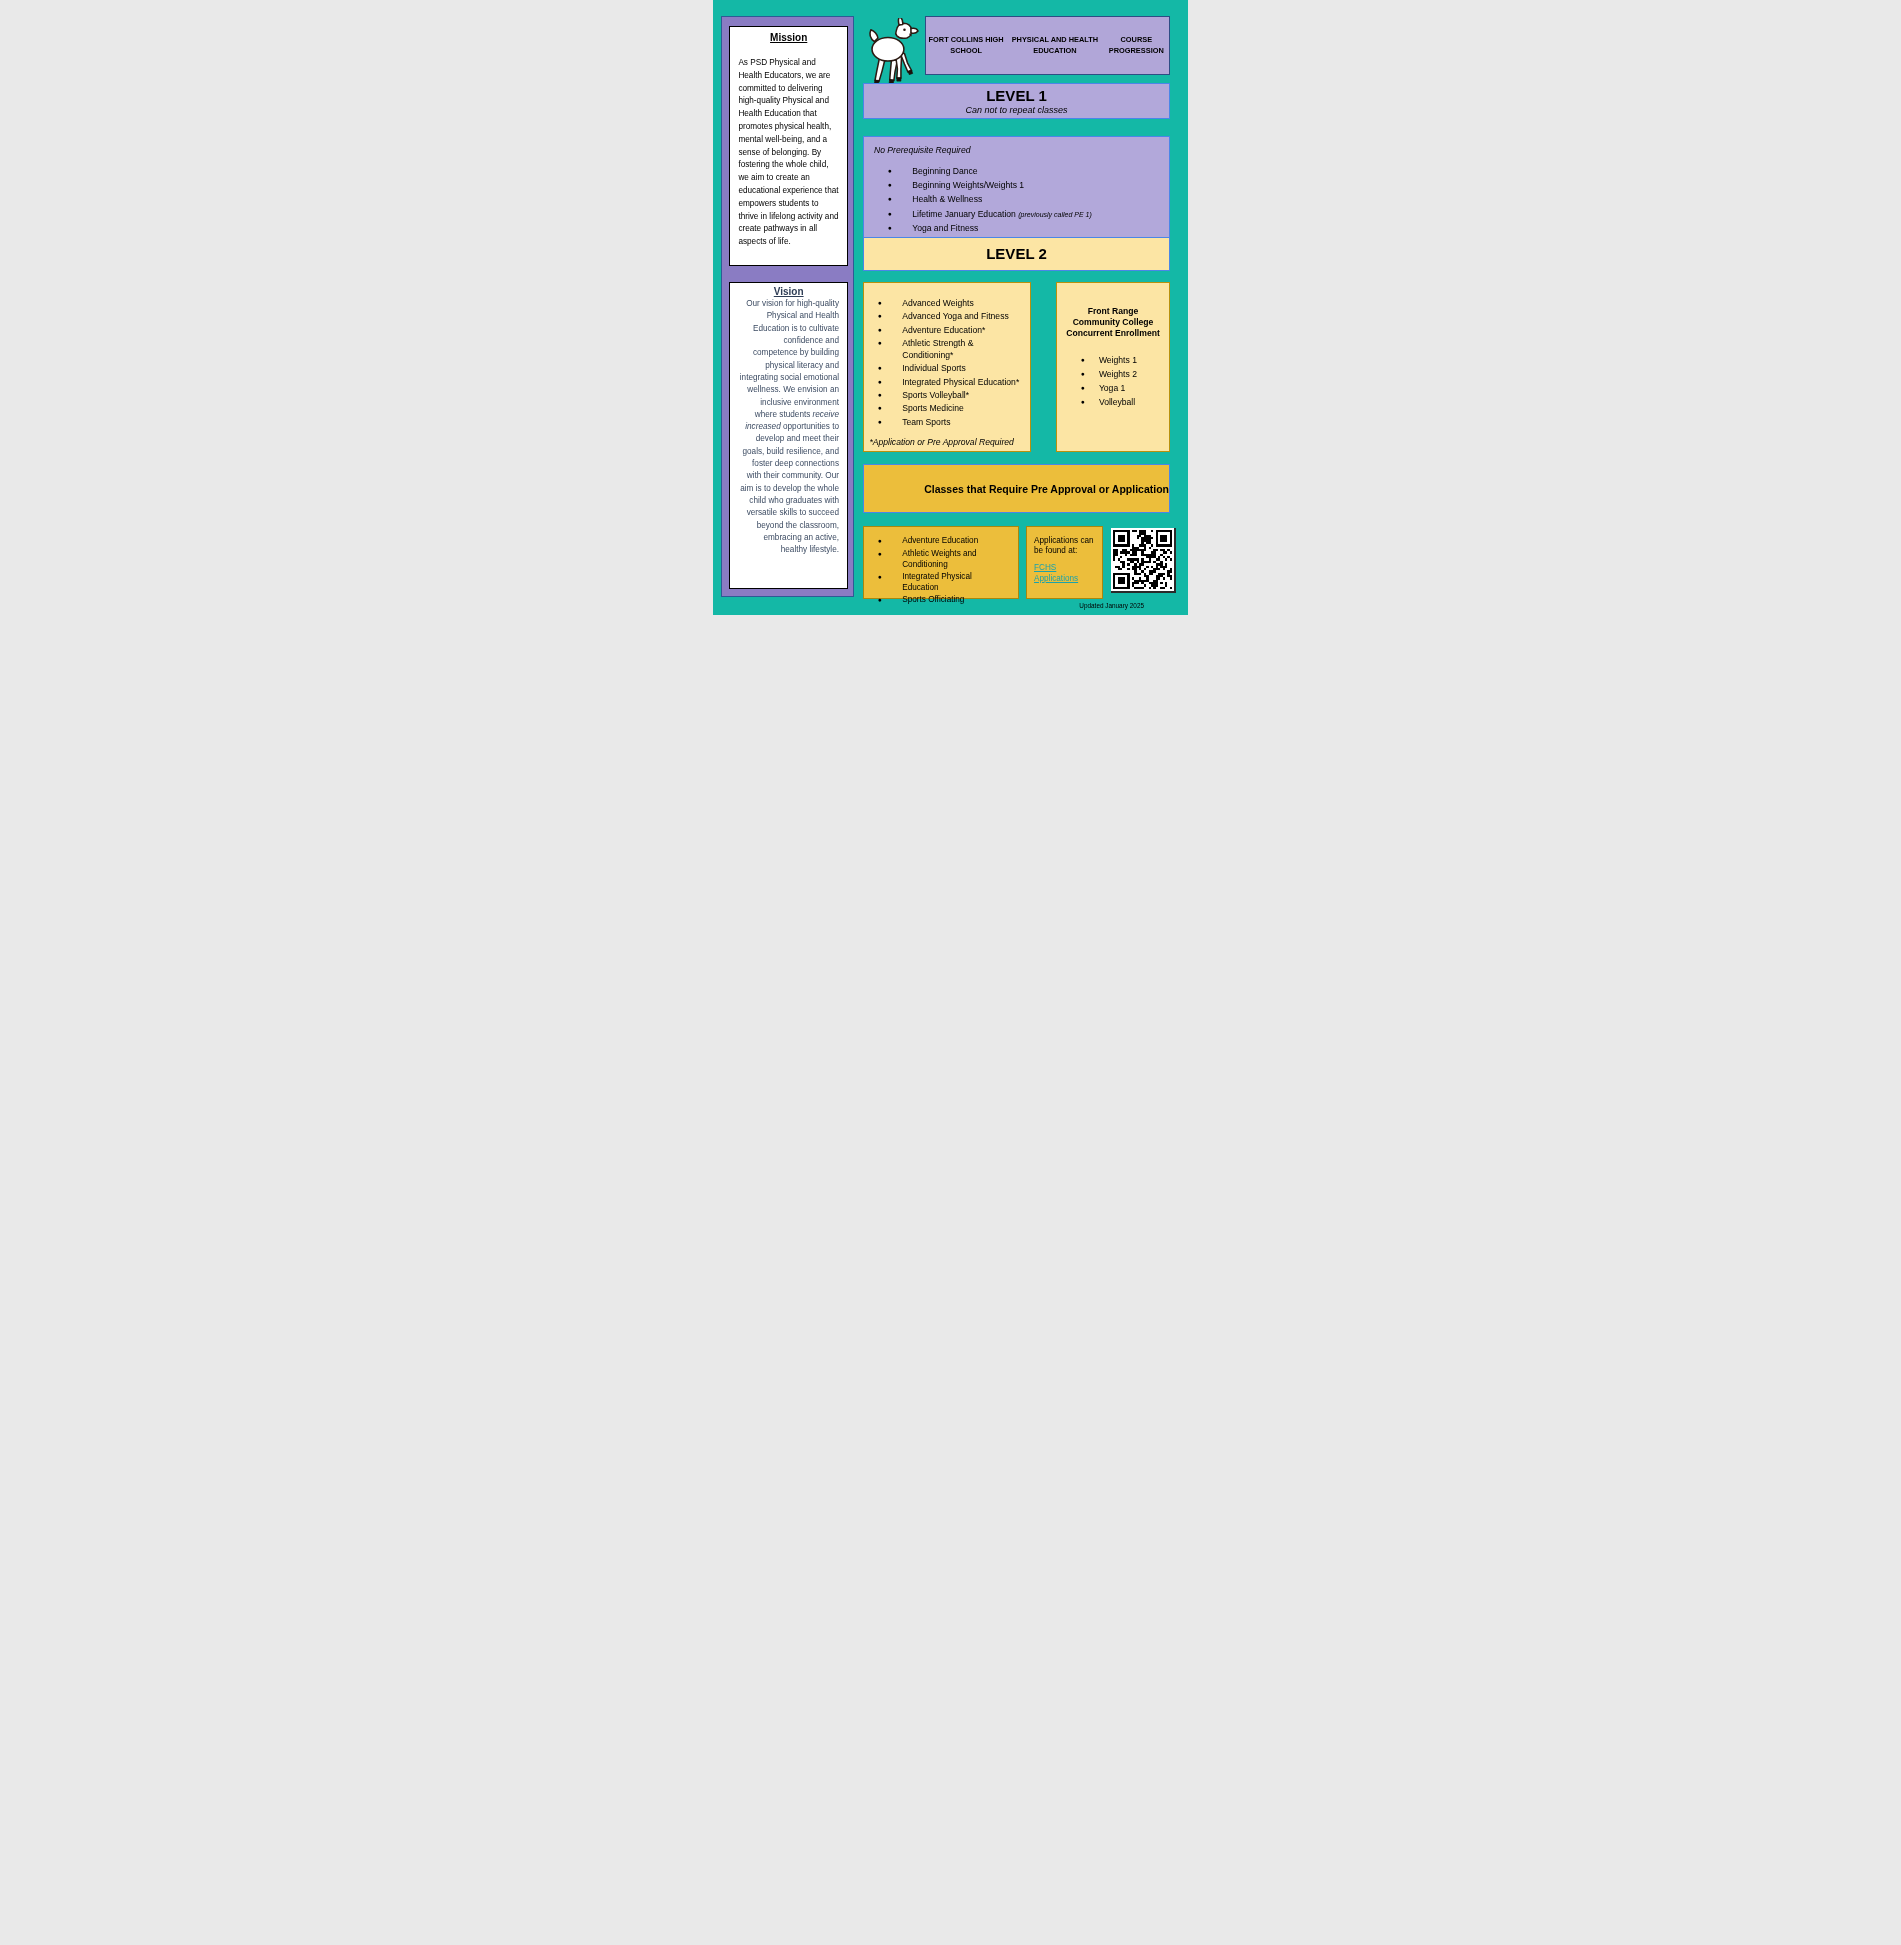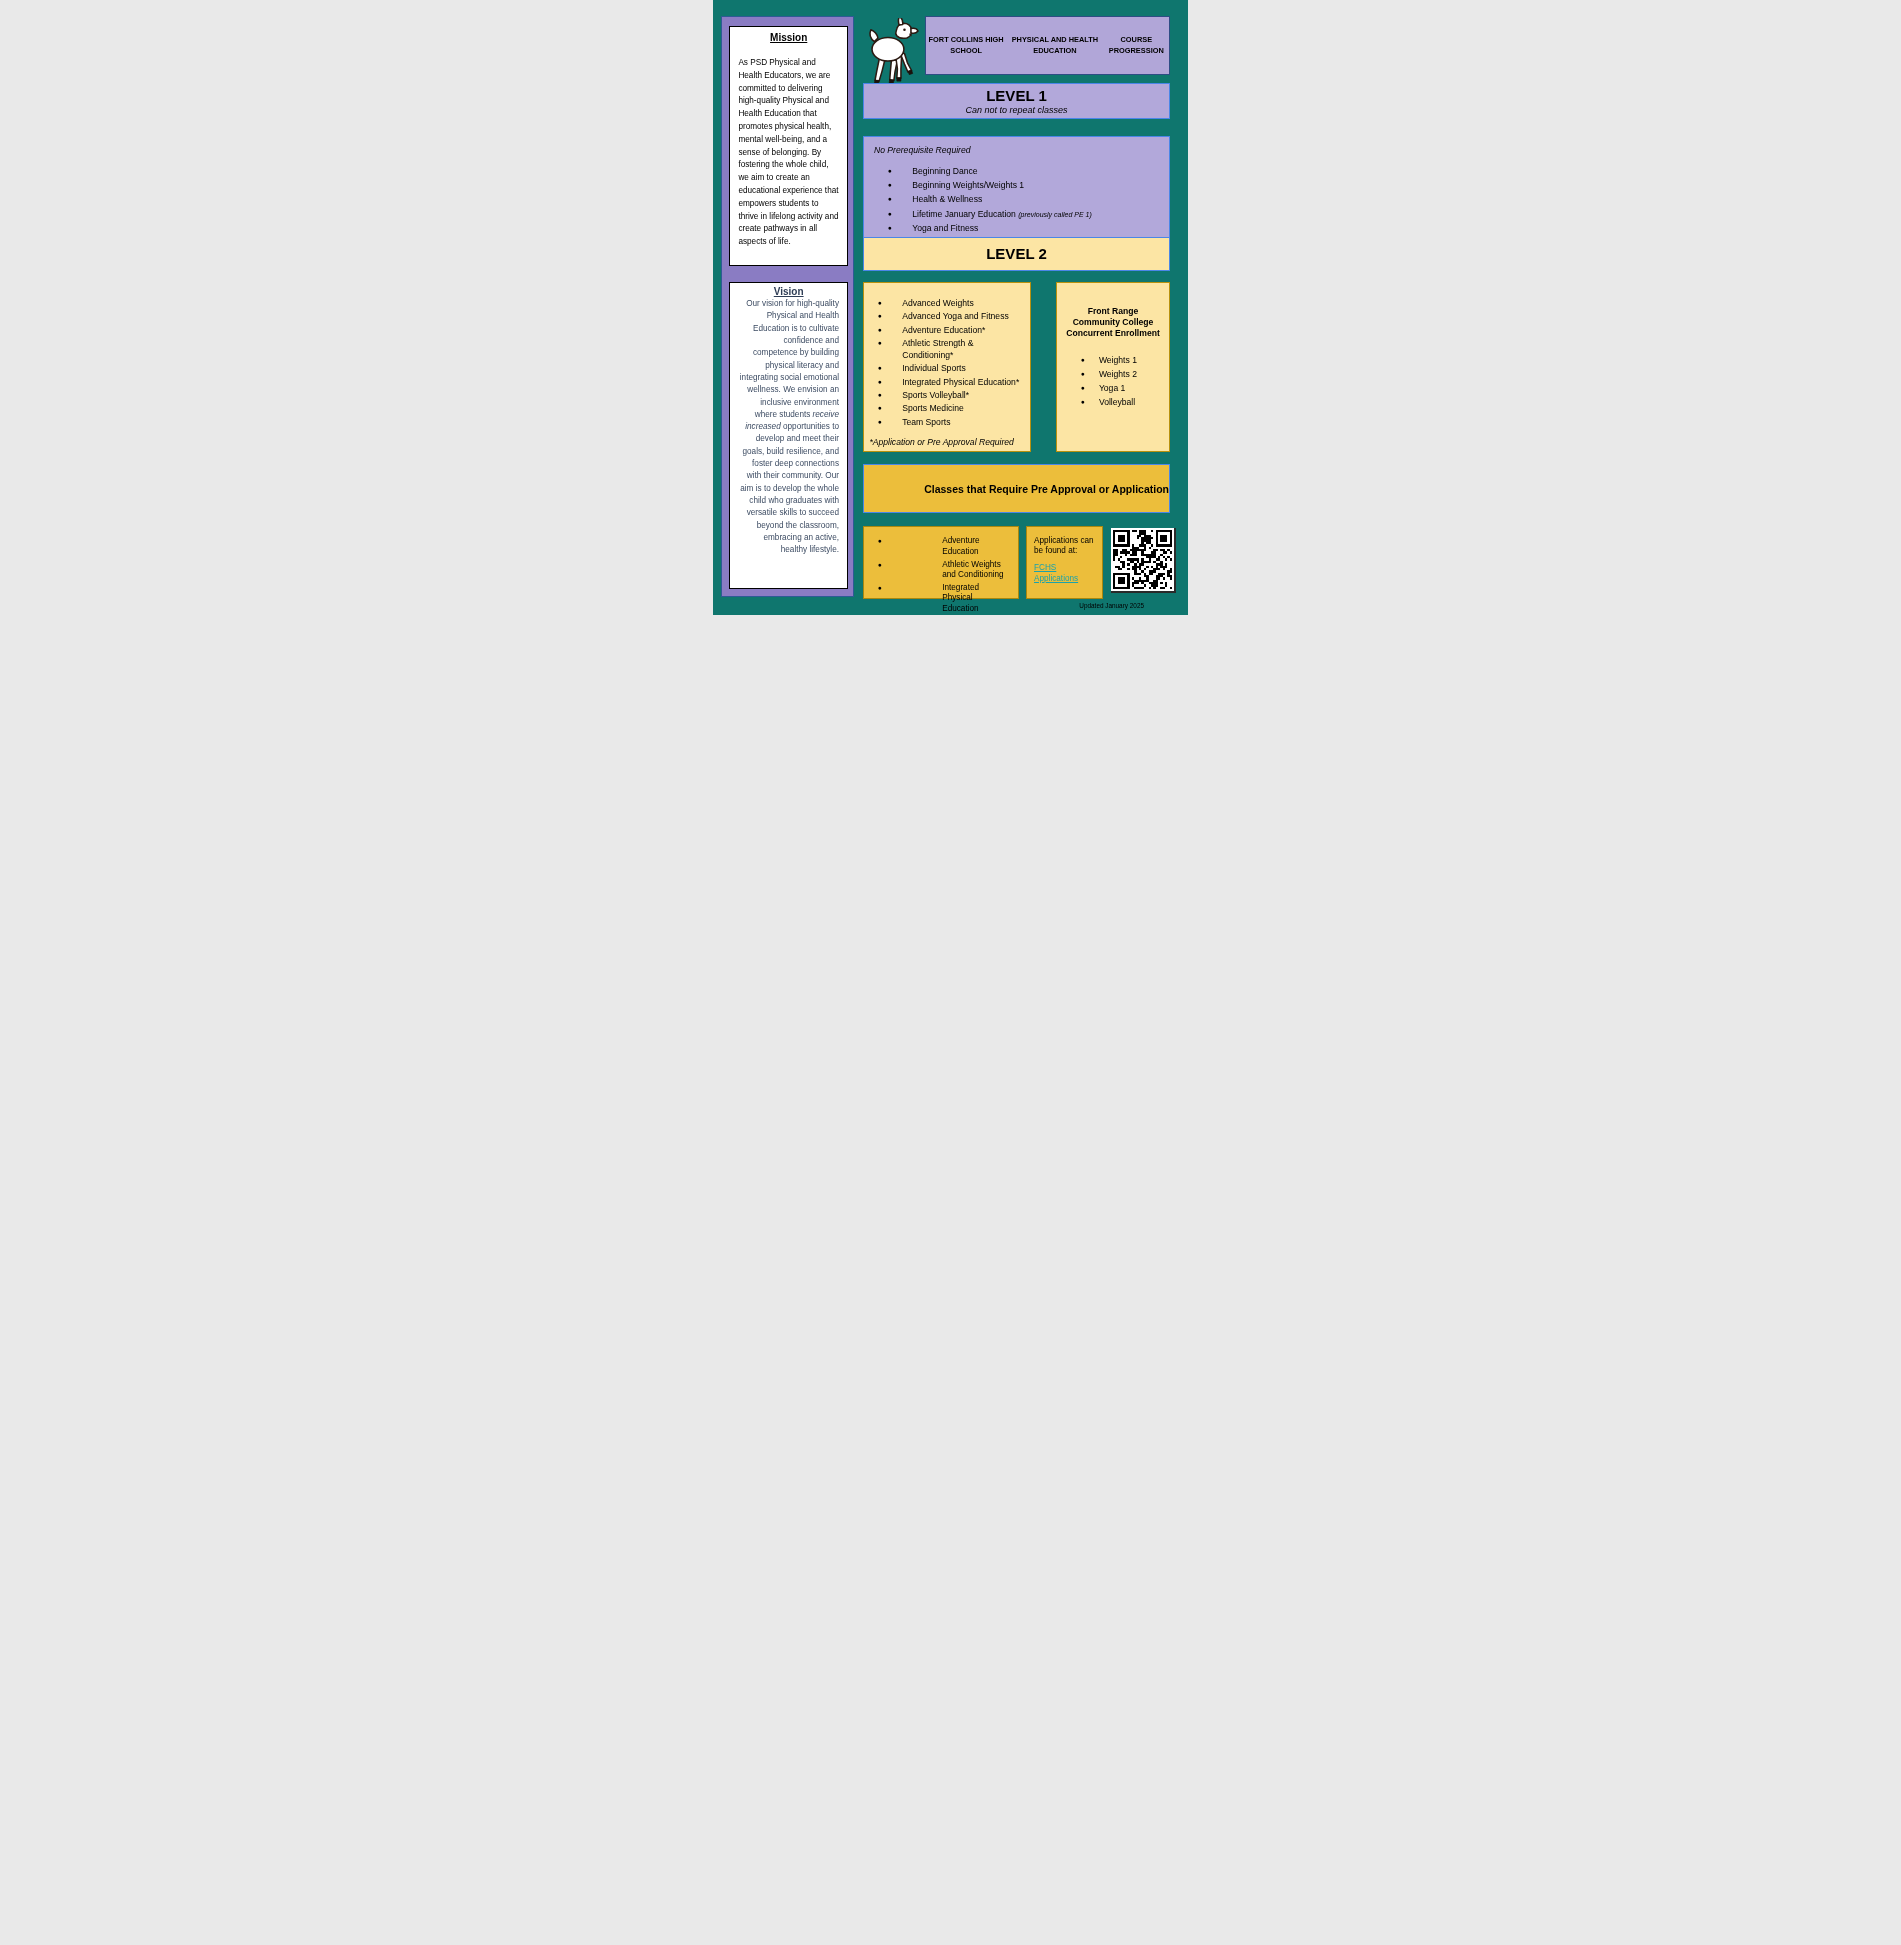--- a/index.html
+++ b/index.html
@@ -1,19 +1,19 @@
 <!DOCTYPE html>
 <html style="font-size:6.2px"><head>
 <meta charset="utf-8">
 <style>
   html,body{margin:0;padding:0;background:#e9e9e9;}
   .page{
     position:relative;
     width:475px;height:615px;
-    background:#0f766e;
+    background:#14b8a6;
     font-family:"Liberation Sans", sans-serif;
     margin:0 auto;
     overflow:hidden;
   }
   .abs{position:absolute;box-sizing:border-box;}
 
   
   .sidebar{
     left:8.2px;top:16.3px;width:133px;height:581px;
     background:#8a7cc3;border:1.2px solid #2f5a95;
@@ -82,21 +82,21 @@
   .orange{background:#ecbe3b;}
   .classes-box{
     left:150px;top:464px;width:307px;height:49px;
     background:#ecbe3b;border:1.6px solid #4a86e8;
     display:flex;align-items:center;justify-content:flex-end;
   }
   .classes-title{font-size:10.5px;font-weight:bold;color:#000;}
   .dark-gold-border{border:1.6px solid #a8870f;}
   .b-left{left:150px;top:526px;width:156px;height:73px;padding-top:9.3px;}
   .b-left ul.blist{padding-right:9.3px;}
-  .b-left ul.blist li{font-size:8.2px;margin-bottom:1.9px;gap:40px;}
+  .b-left ul.blist li{font-size:8.2px;margin-bottom:1.9px;}
   .b-right{left:313px;top:526px;width:77px;height:73px;padding:8.6px 5.4px 0 7px;overflow:hidden;}
   .apps-text{font-size:8.2px;line-height:1.32;color:#000;}
   .apps-link{
     display:inline-block;margin-top:4.7px;
     font-size:8.2px;line-height:1.35;color:#1ba3ab;
     text-decoration:underline;cursor:pointer;
   }
   .qr{left:398px;top:528px;width:65px;height:65px;background:#fff;
       border-right:2.3px solid #2a2a2a;border-bottom:2.3px solid #2a2a2a;padding:1.9px;}
   .qr svg{width:100%;height:100%;display:block;}

